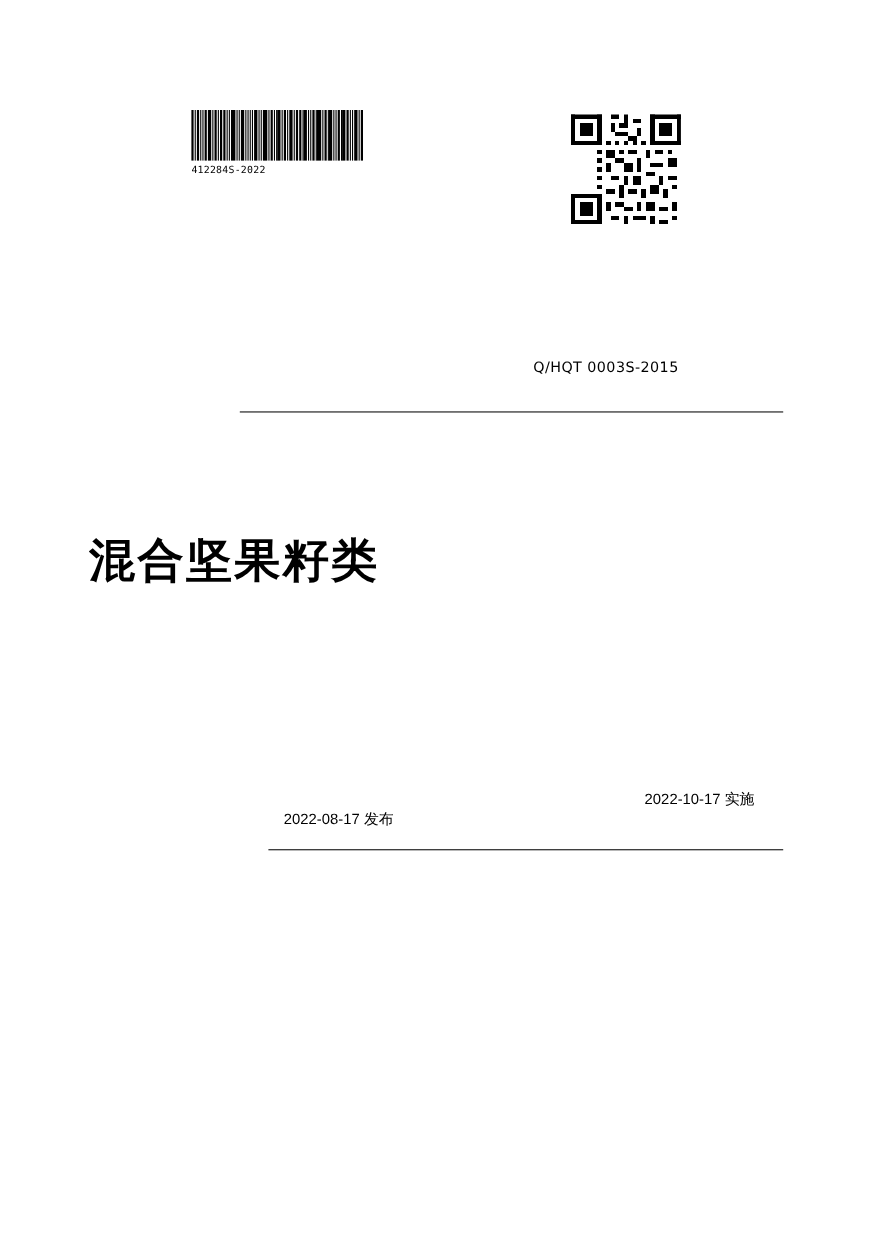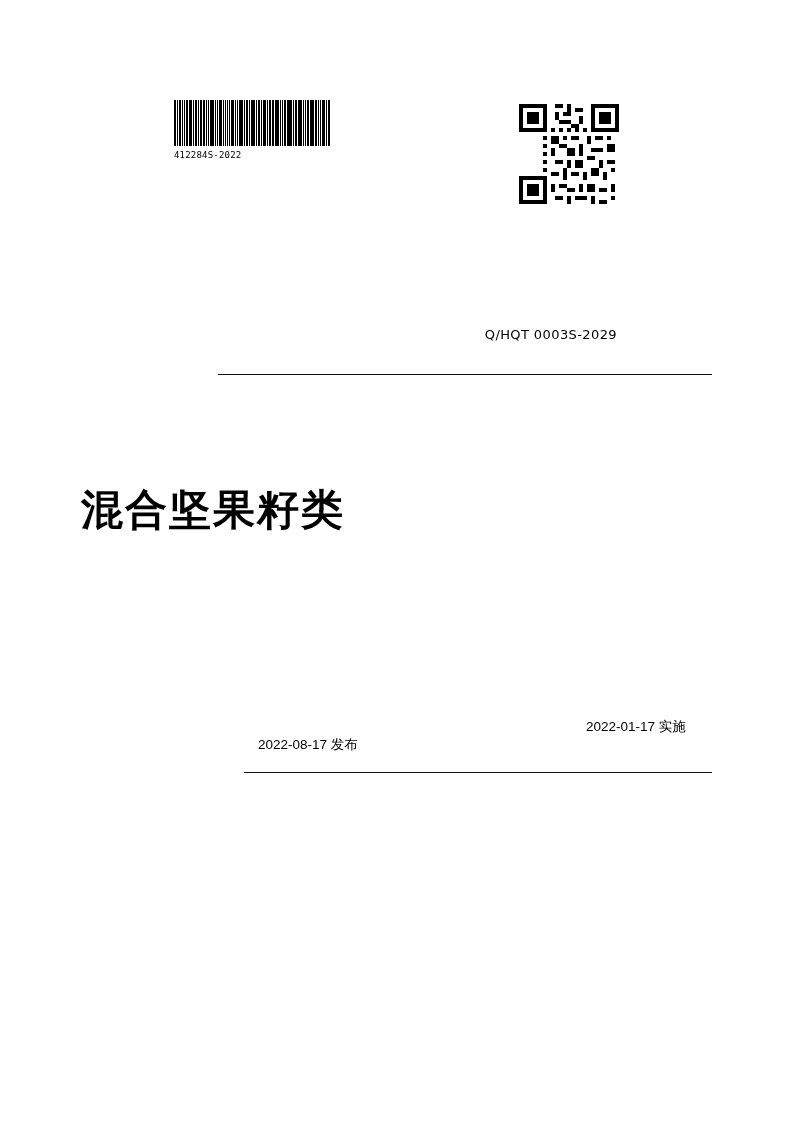--- a/index.html
+++ b/index.html
@@ -283,27 +283,27 @@
         <rect x="9" y="23" width="2" height="1"></rect>
           <rect x="12" y="23" width="1" height="2"></rect>
         <rect x="14" y="23" width="3" height="1"></rect>
           <rect x="18" y="23" width="1" height="2"></rect>
         <rect x="20" y="24" width="2" height="1"></rect>
           <rect x="23" y="23" width="1" height="1"></rect>
       </g>
     </svg>
   </div>
 
-  <div class="std-code">Q/HQT 0003S-2029</div>
+  <div class="std-code">Q/HQT 0003S-2015</div>
 
   <div class="rule rule-top"></div>
 
   <div class="doc-title">混合坚果籽类</div>
 
   <div class="date-row">
     <div class="date-issue">2022-08-17 发布</div>
-    <div class="date-effective">2022-01-17 实施</div>
+    <div class="date-effective">2022-10-17 实施</div>
   </div>
 
   <div class="rule rule-bottom"></div>
 
 
 </div>
 
 </body></html>

